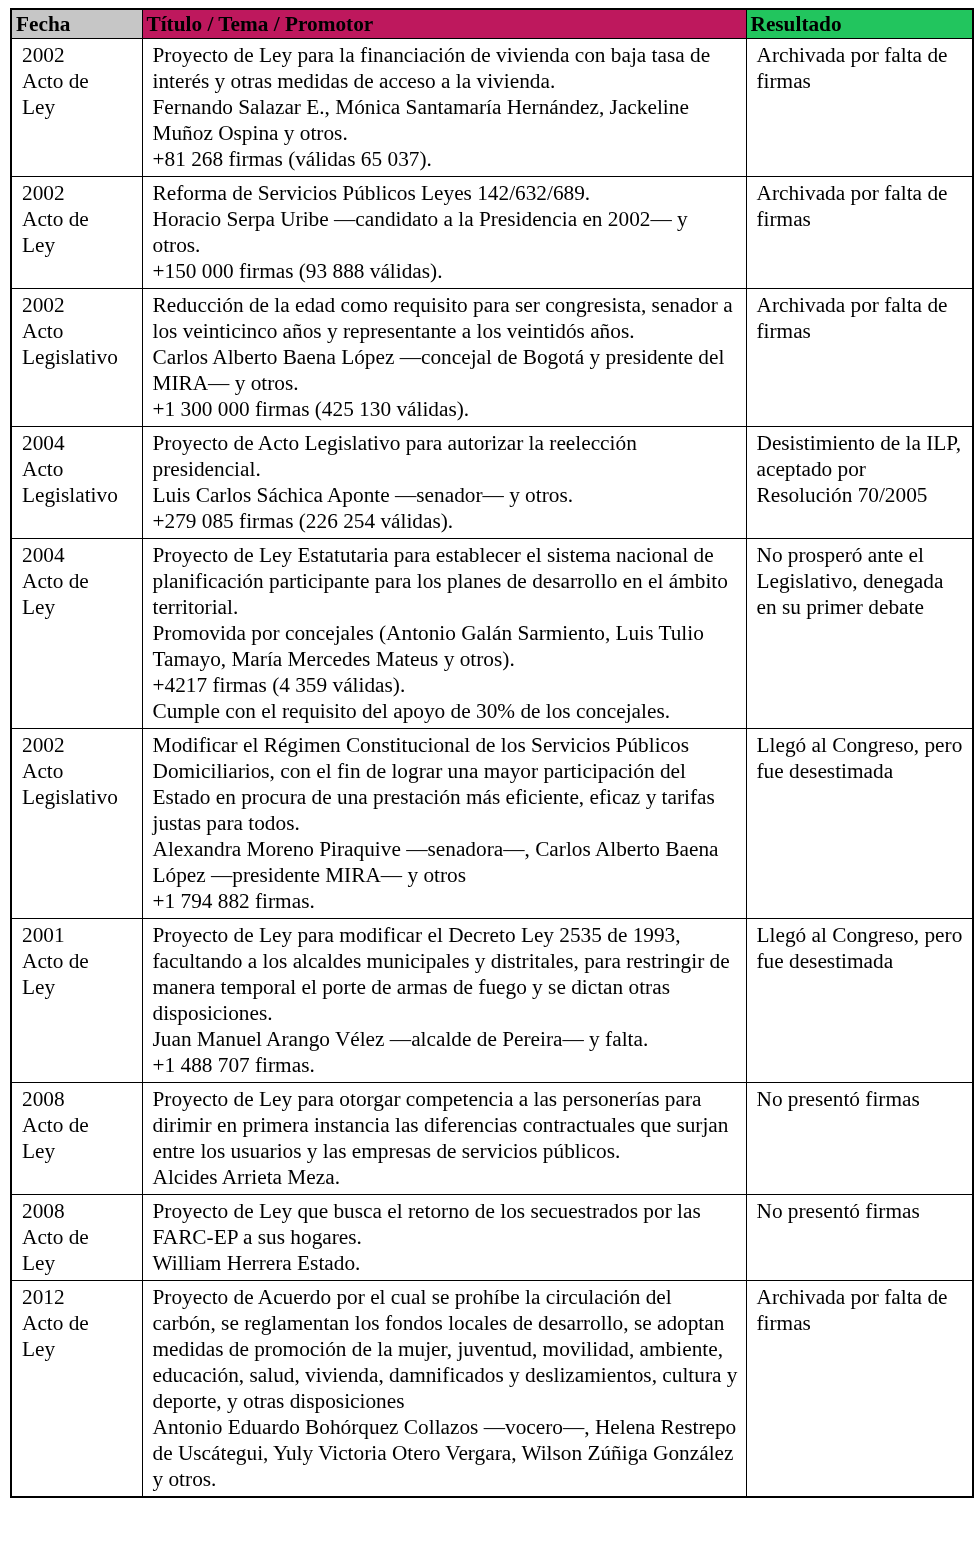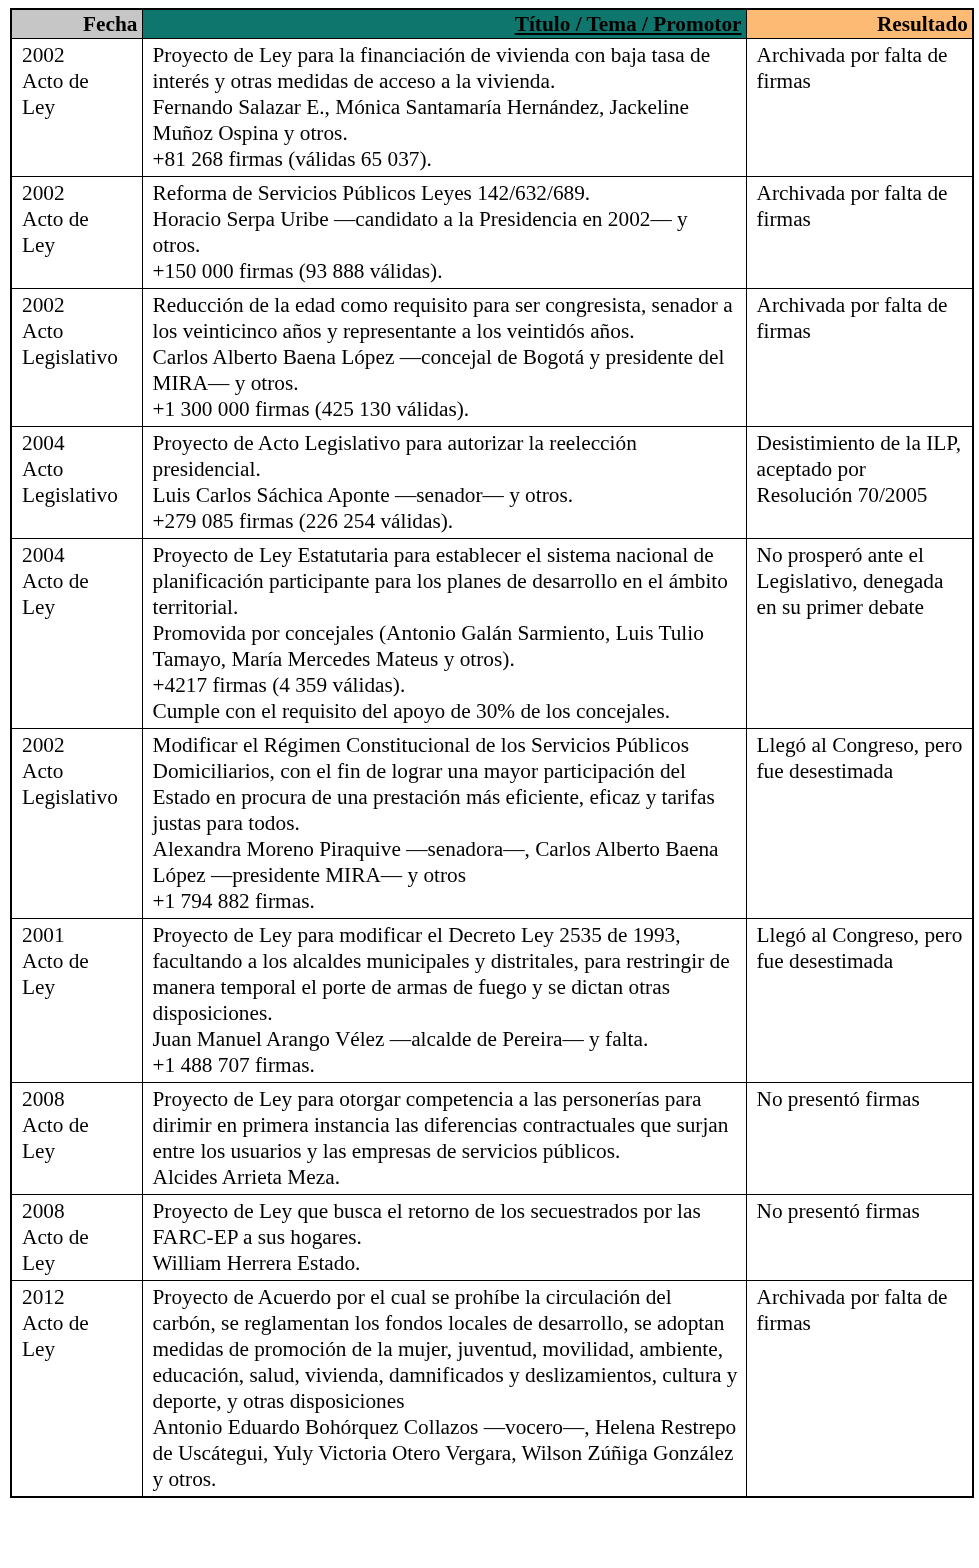--- a/index.html
+++ b/index.html
@@ -25,21 +25,21 @@
   table.ilp-table th,
   table.ilp-table td {
     border: 1px solid #000000;
     vertical-align: top;
     font-size: 21.3px;
     line-height: 26px;
     overflow: hidden;
   }
   table.ilp-table th {
     font-weight: bold;
-    text-align: right;
+    text-align: left;
     padding: 1px 4px;
   }
   table.ilp-table td {
     padding: 3px 8px 4px 10px;
   }
   td.col-fecha div,
   td.col-titulo div {
     white-space: normal;
   }
 </style>
@@ -49,22 +49,22 @@
 <div class="page">
   <table class="ilp-table">
     <colgroup>
       <col style="width:131px">
       <col style="width:604px">
       <col style="width:227px">
     </colgroup>
     <thead>
       <tr>
         <th class="th-cell" style="background: rgb(198, 198, 198);">Fecha</th>
-        <th class="th-cell" style="background: #0f766e; text-decoration: underline;">Título / Tema / Promotor</th>
-        <th class="th-cell" style="background: #fdba74;">Resultado</th>
+        <th class="th-cell" style="background: #be185d;">Título / Tema / Promotor</th>
+        <th class="th-cell" style="background: #22c55e;">Resultado</th>
       </tr>
     </thead>
     <tbody>
         <tr>
     <td class="col-fecha">
             <div>2002</div>
             <div>Acto de</div>
             <div>Ley</div>
           </td>
     <td class="col-titulo">

